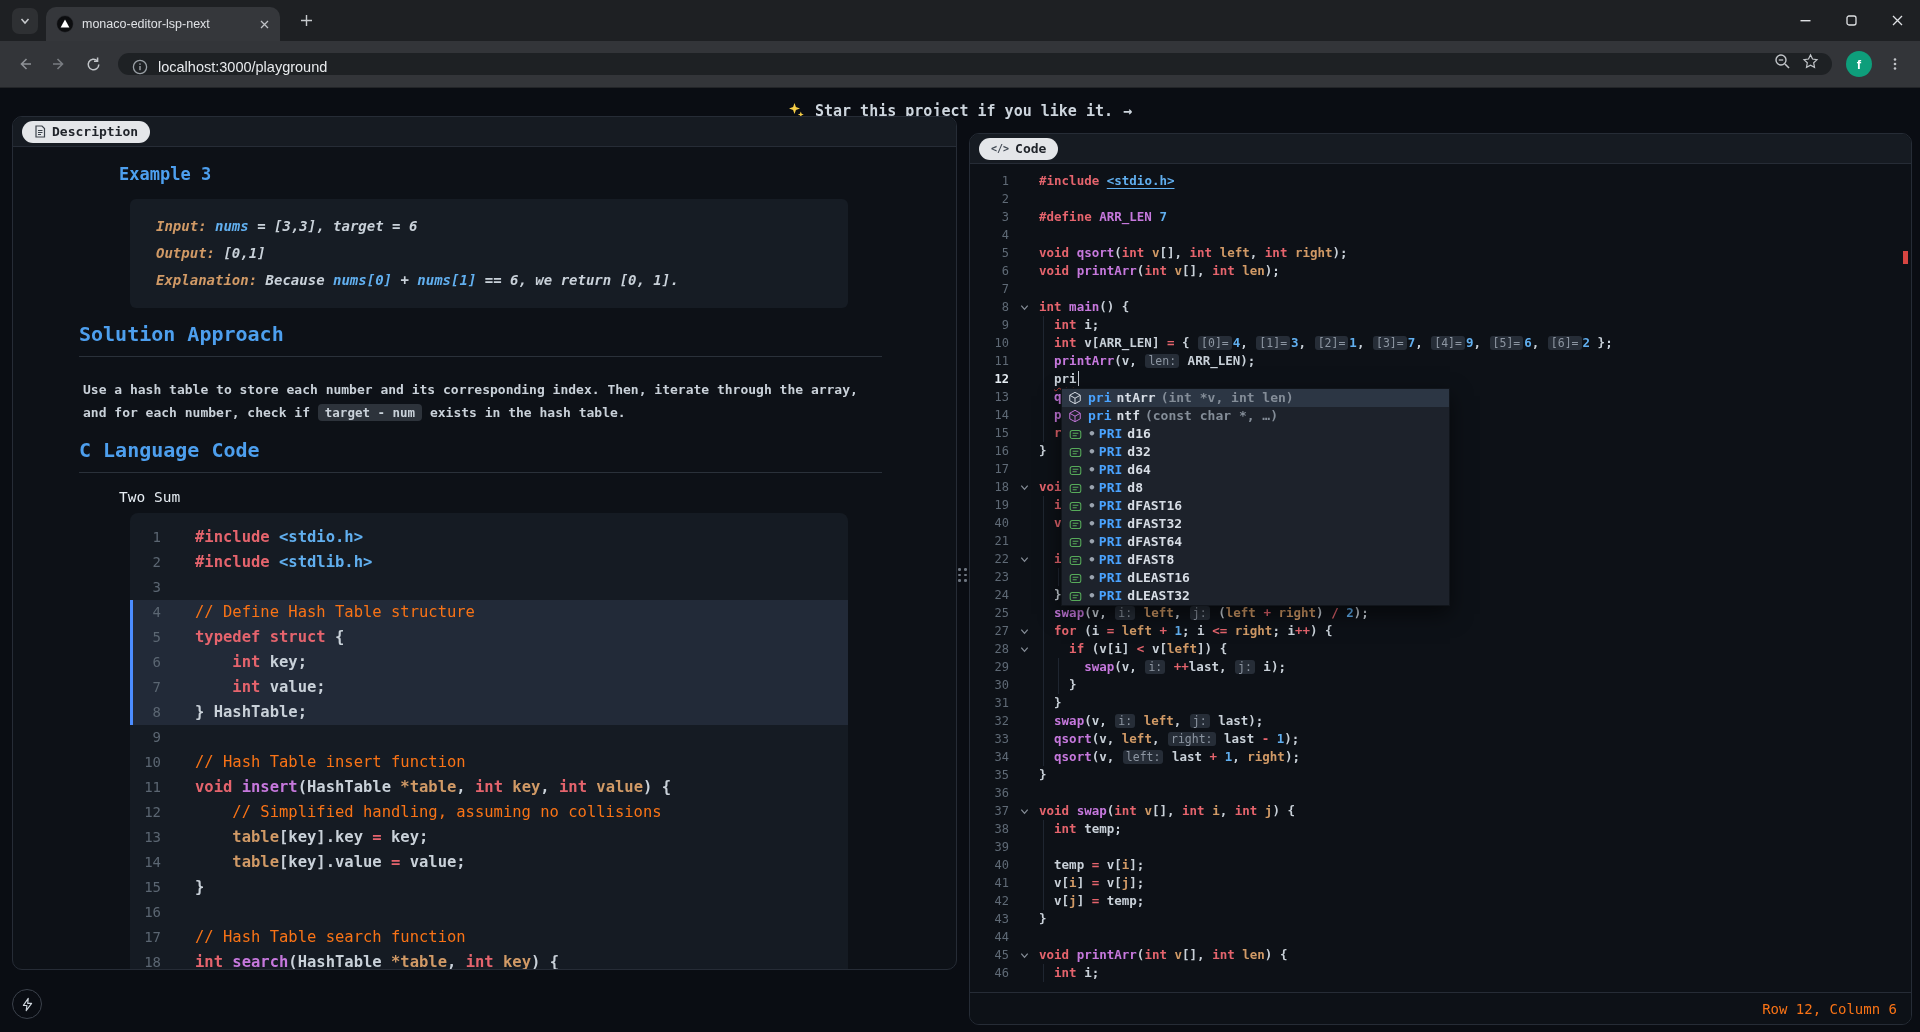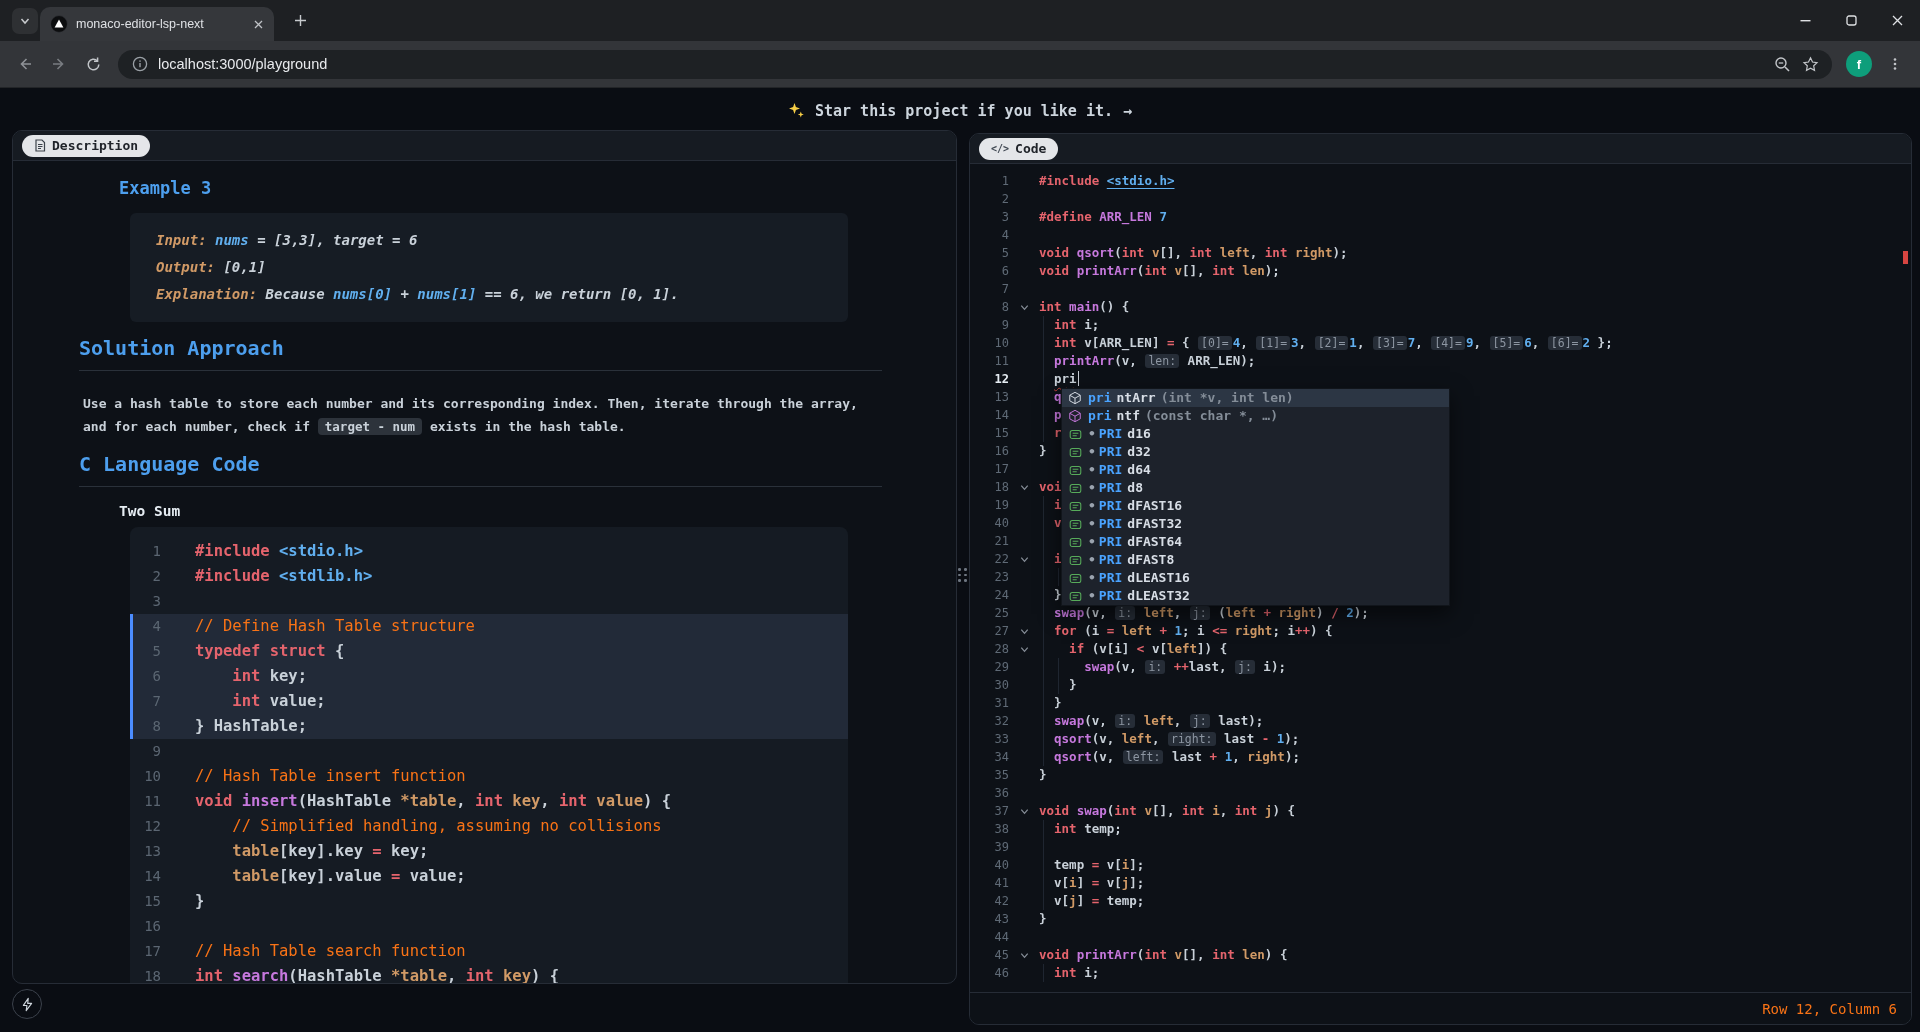--- a/index.html
+++ b/index.html
@@ -4,68 +4,68 @@
 <style>
   * { margin:0; padding:0; box-sizing:border-box; }
   html,body { width:1920px; height:1032px; background:#0a0d13; overflow:hidden;
               font-family:"Liberation Sans", sans-serif; }
 
   
   .tabstrip { position:absolute; left:0; top:0; width:1920px; height:41px; background:#1e2023;
               display:flex; align-items:flex-end; }
   .tab-search { align-self:center; margin-left:12px; width:26px; height:26px; border-radius:7px;
                 background:#2e3033; display:flex; align-items:center; justify-content:center; }
-  .tab { margin-left:2px; width:234px; height:34px; background:#35373b; border-radius:10px 10px 0 0;
+  .tab { margin-left:8px; width:234px; height:34px; background:#35373b; border-radius:10px 10px 0 0;
          display:flex; align-items:center; padding:0 10px; }
   .tab-title { color:#dfe1e5; font-size:12.5px; flex:1; margin-left:8px; white-space:nowrap;
                overflow:hidden; }
   .newtab-btn { align-self:center; margin-left:12px; width:28px; height:28px; border-radius:50%;
                 display:flex; align-items:center; justify-content:center; }
   .win-controls { position:absolute; right:0; top:0; height:41px; display:flex; }
   .win-btn { width:46px; height:41px; display:flex; align-items:center; justify-content:center; }
 
   .toolbar { position:absolute; left:0; top:41px; width:1920px; height:47px; background:#333539;
              display:flex; align-items:center; padding:0 8px; border-bottom:1px solid #232528; }
   .nav-btn { width:34px; height:34px; border-radius:50%; display:flex; align-items:center;
              justify-content:center; flex:none; }
-  .omnibox { flex:1; height:29px; margin:0 8px; background:#1e2124; border-radius:17px;
-             display:flex; align-items:center; padding:0 8px 0 14px; }
+  .omnibox { flex:1; height:22px; margin:0 8px; background:#1e2124; border-radius:17px;
+             display:flex; align-items:flex-end; padding:0 8px 0 14px; }
   .url-text { color:#e8eaed; font-size:14.5px; margin-left:10px; flex:1; }
   .box-btn { width:28px; height:28px; display:flex; align-items:center; justify-content:center; }
   .avatar { width:26px; height:26px; border-radius:50%; background:#0e9e7b; color:#fff;
             font-size:13px; font-weight:bold; display:flex; align-items:center; justify-content:center;
             margin:0 6px; }
 
   
   .banner { position:absolute; left:0; top:88px; width:1920px; height:45px; display:flex;
             align-items:center; justify-content:center; gap:10px;
             font-family:"DejaVu Sans Mono", monospace; font-weight:bold; font-size:15px; color:#cdd5dd; }
 
   
   .panel { position:absolute; background:#0d1117; border:1px solid #262c36; border-radius:10px;
            overflow:hidden; }
-  .panel-left  { left:12px;  top:130px; width:945px; height:854px; }
+  .panel-left  { left:12px;  top:116px; width:945px; height:854px; }
   .panel-right { left:969px; top:133px; width:943px; height:892px; }
   .panel-header { height:30px; background:#161b22; border-bottom:1px solid #262c36; display:flex;
                   align-items:center; padding:0 9px; }
   .pill { height:22px; background:#e4e6e9; border-radius:11px; color:#20242a;
           font-family:"DejaVu Sans Mono", monospace; font-weight:bold; font-size:13px;
           display:inline-flex; align-items:center; gap:6px; padding:0 12px; }
   .pill .pill-ic { font-size:10px; color:#424a54; font-weight:bold; }
 
   
   .doc { padding:0 74px 0 58px; font-family:"DejaVu Sans Mono", monospace; color:#c9d1d9; }
   .h-example { color:#4d9fee; font-size:17px; font-weight:bold; margin:17px 0 0 48px; }
   .example-card { margin:15px 0 0 59px; width:718px; background:#161c24; border-radius:6px;
                   padding:14px 26px; font-size:14px; line-height:27px; font-weight:600;font-style:italic; }
   .h2 { color:#4d9fee; font-size:20px; font-weight:bold; margin:14px 0 0 8px; padding-bottom:10px;
         border-bottom:1px solid #2a313a; }
   .approach { font-size:13px; line-height:23px; margin:21px 0 0 12px; font-weight:600; }
   .inline-code { background:#2d333b; border-radius:4px; padding:1px 7px; font-size:12.5px; }
-  .code-title { margin:16px 0 0 48px; font-size:14.5px; font-weight:bold; color:#e6edf3; }
+  .code-title { margin:16px 0 0 48px; font-size:14.5px; font-weight:normal; color:#e6edf3; }
   .code-card { margin:8px 0 0 59px; width:718px; background:#151b23; border-radius:8px;
                padding:12px 0; font-size:15.5px; line-height:25px; font-weight:600; }
   .lline { display:flex; min-height:25px; }
   .lline.hl { background:#222a38; box-shadow:inset 3px 0 0 #4c8dff; }
   .lnum { width:31px; text-align:right; color:#5b6672; flex:none; font-weight:400; font-size:14px; }
   .ltext { margin-left:34px; white-space:pre; }
 
   
   .tk-k { color:#e5646d; } .tk-f { color:#c678dd; } .tk-p { color:#d19a66; }
   .tk-n { color:#61afef; } .tk-t { color:#c9d1d9; } .tk-c { color:#f97316; font-weight:400; }

